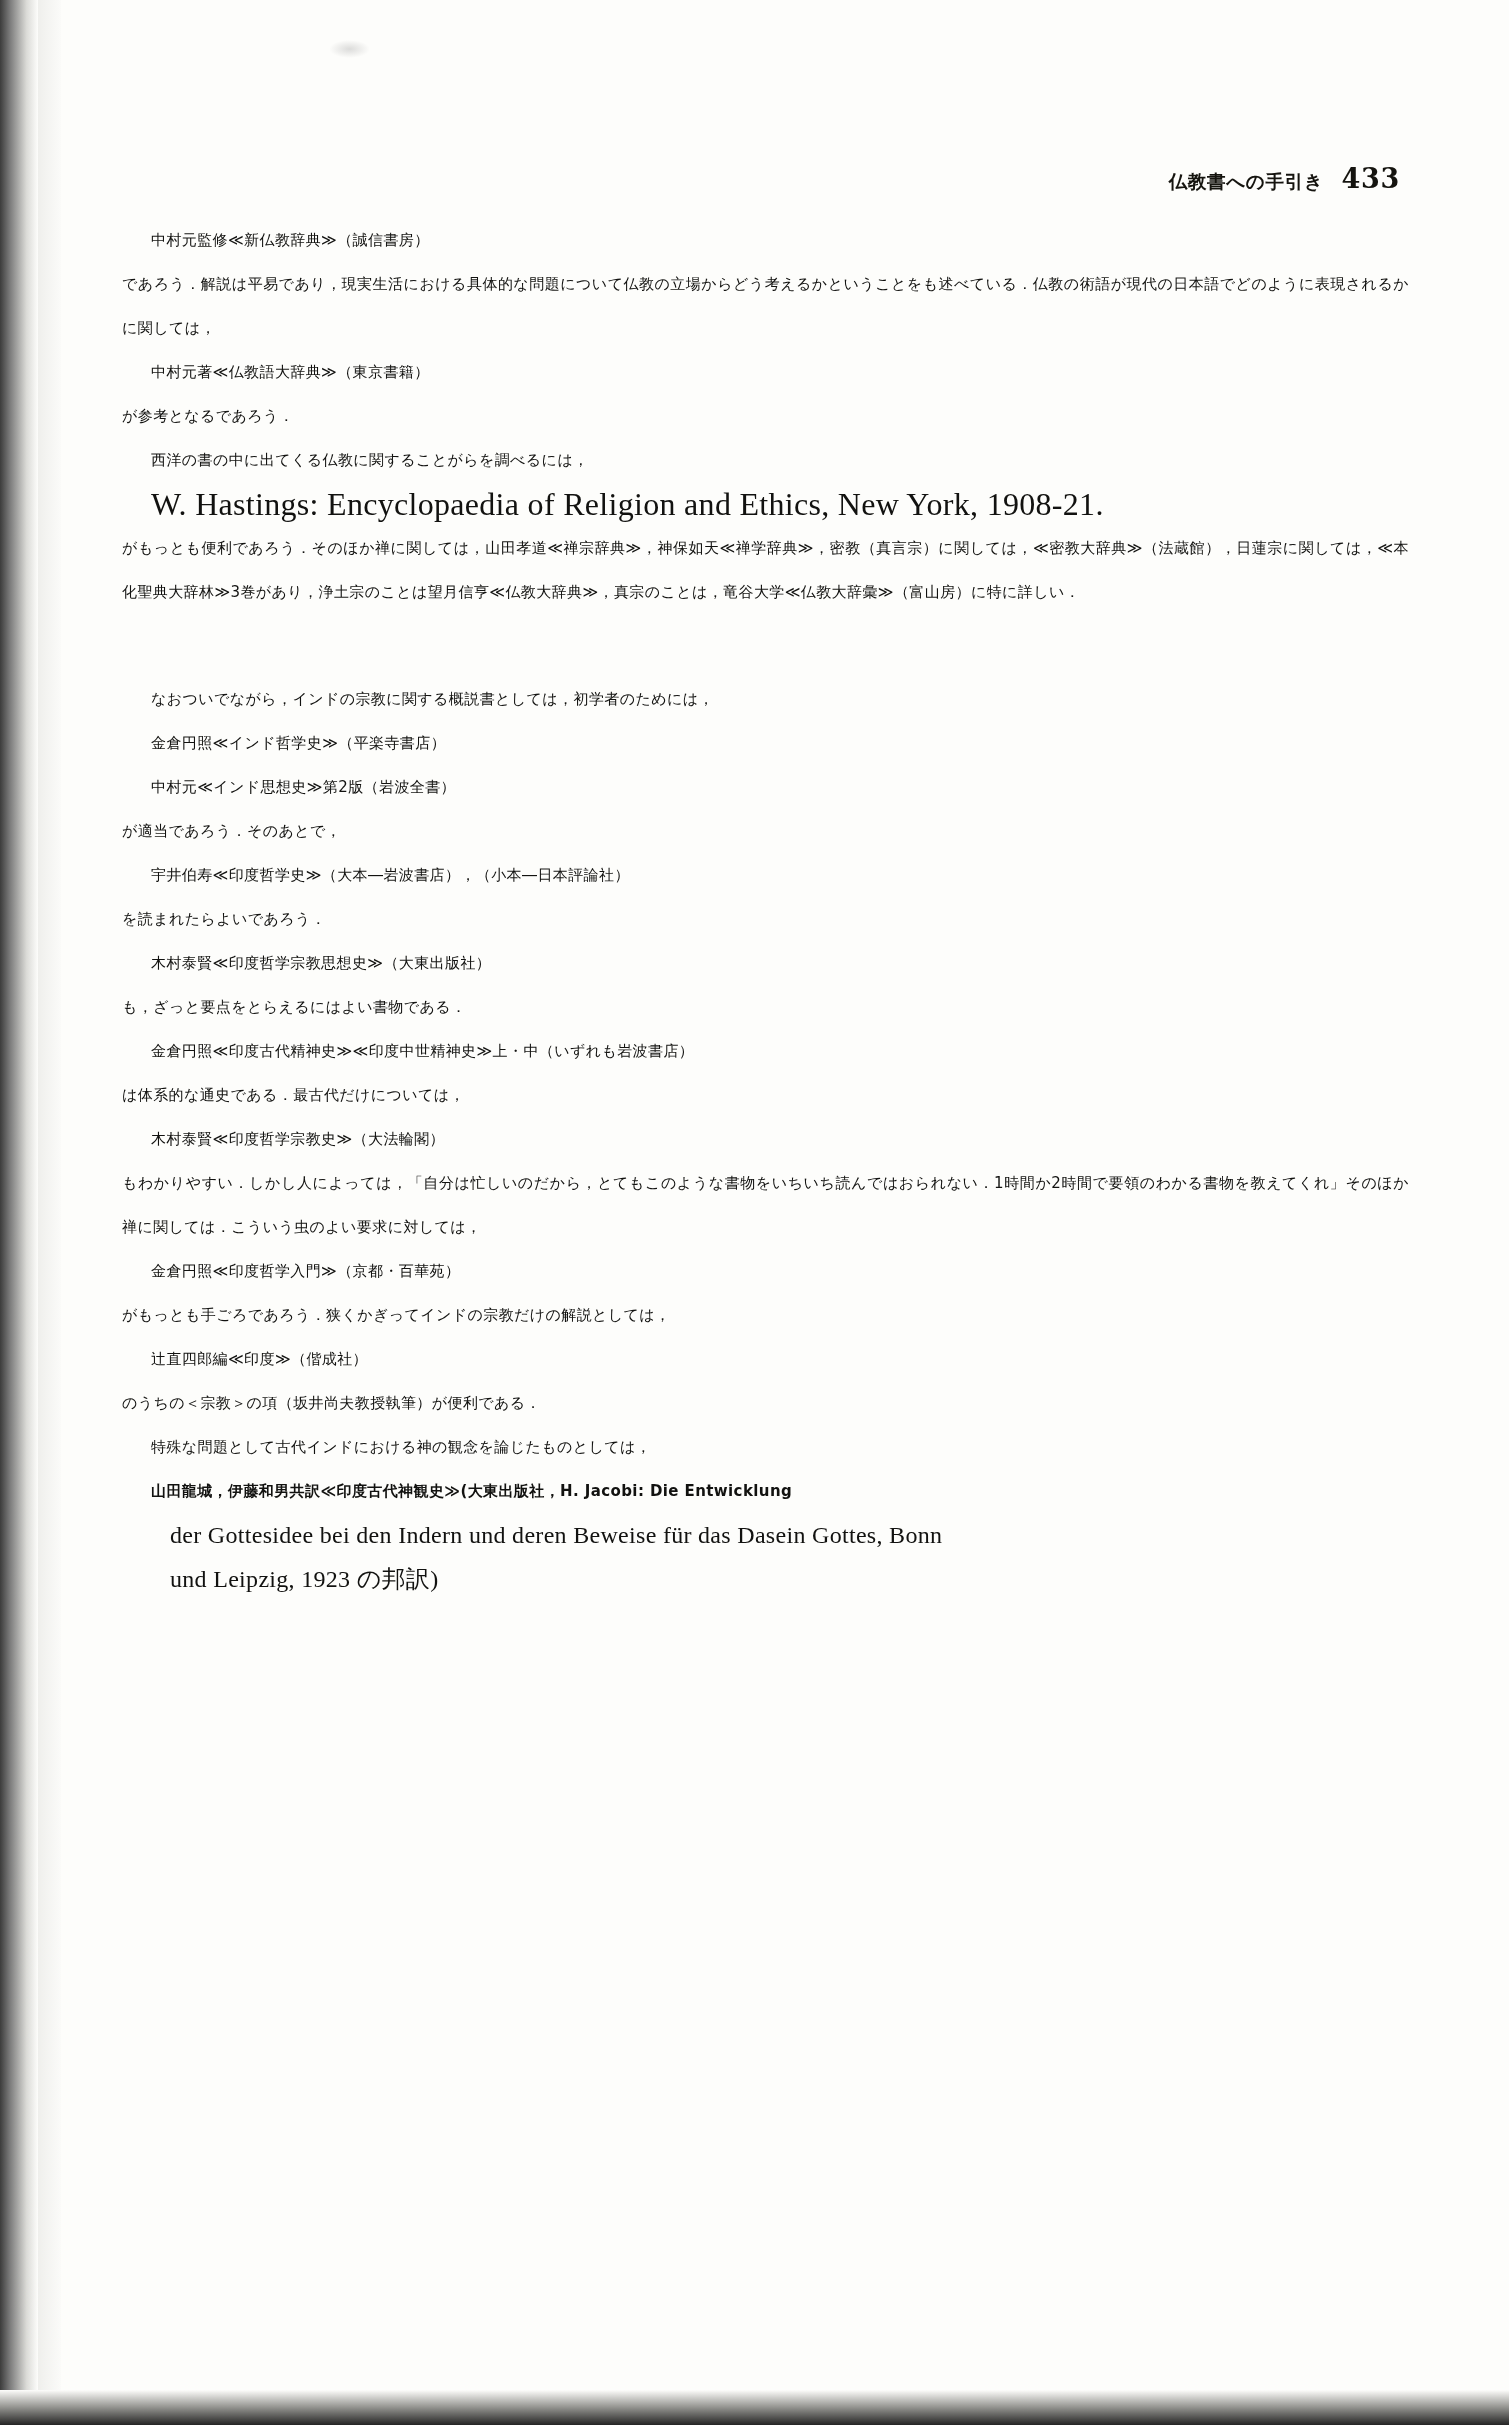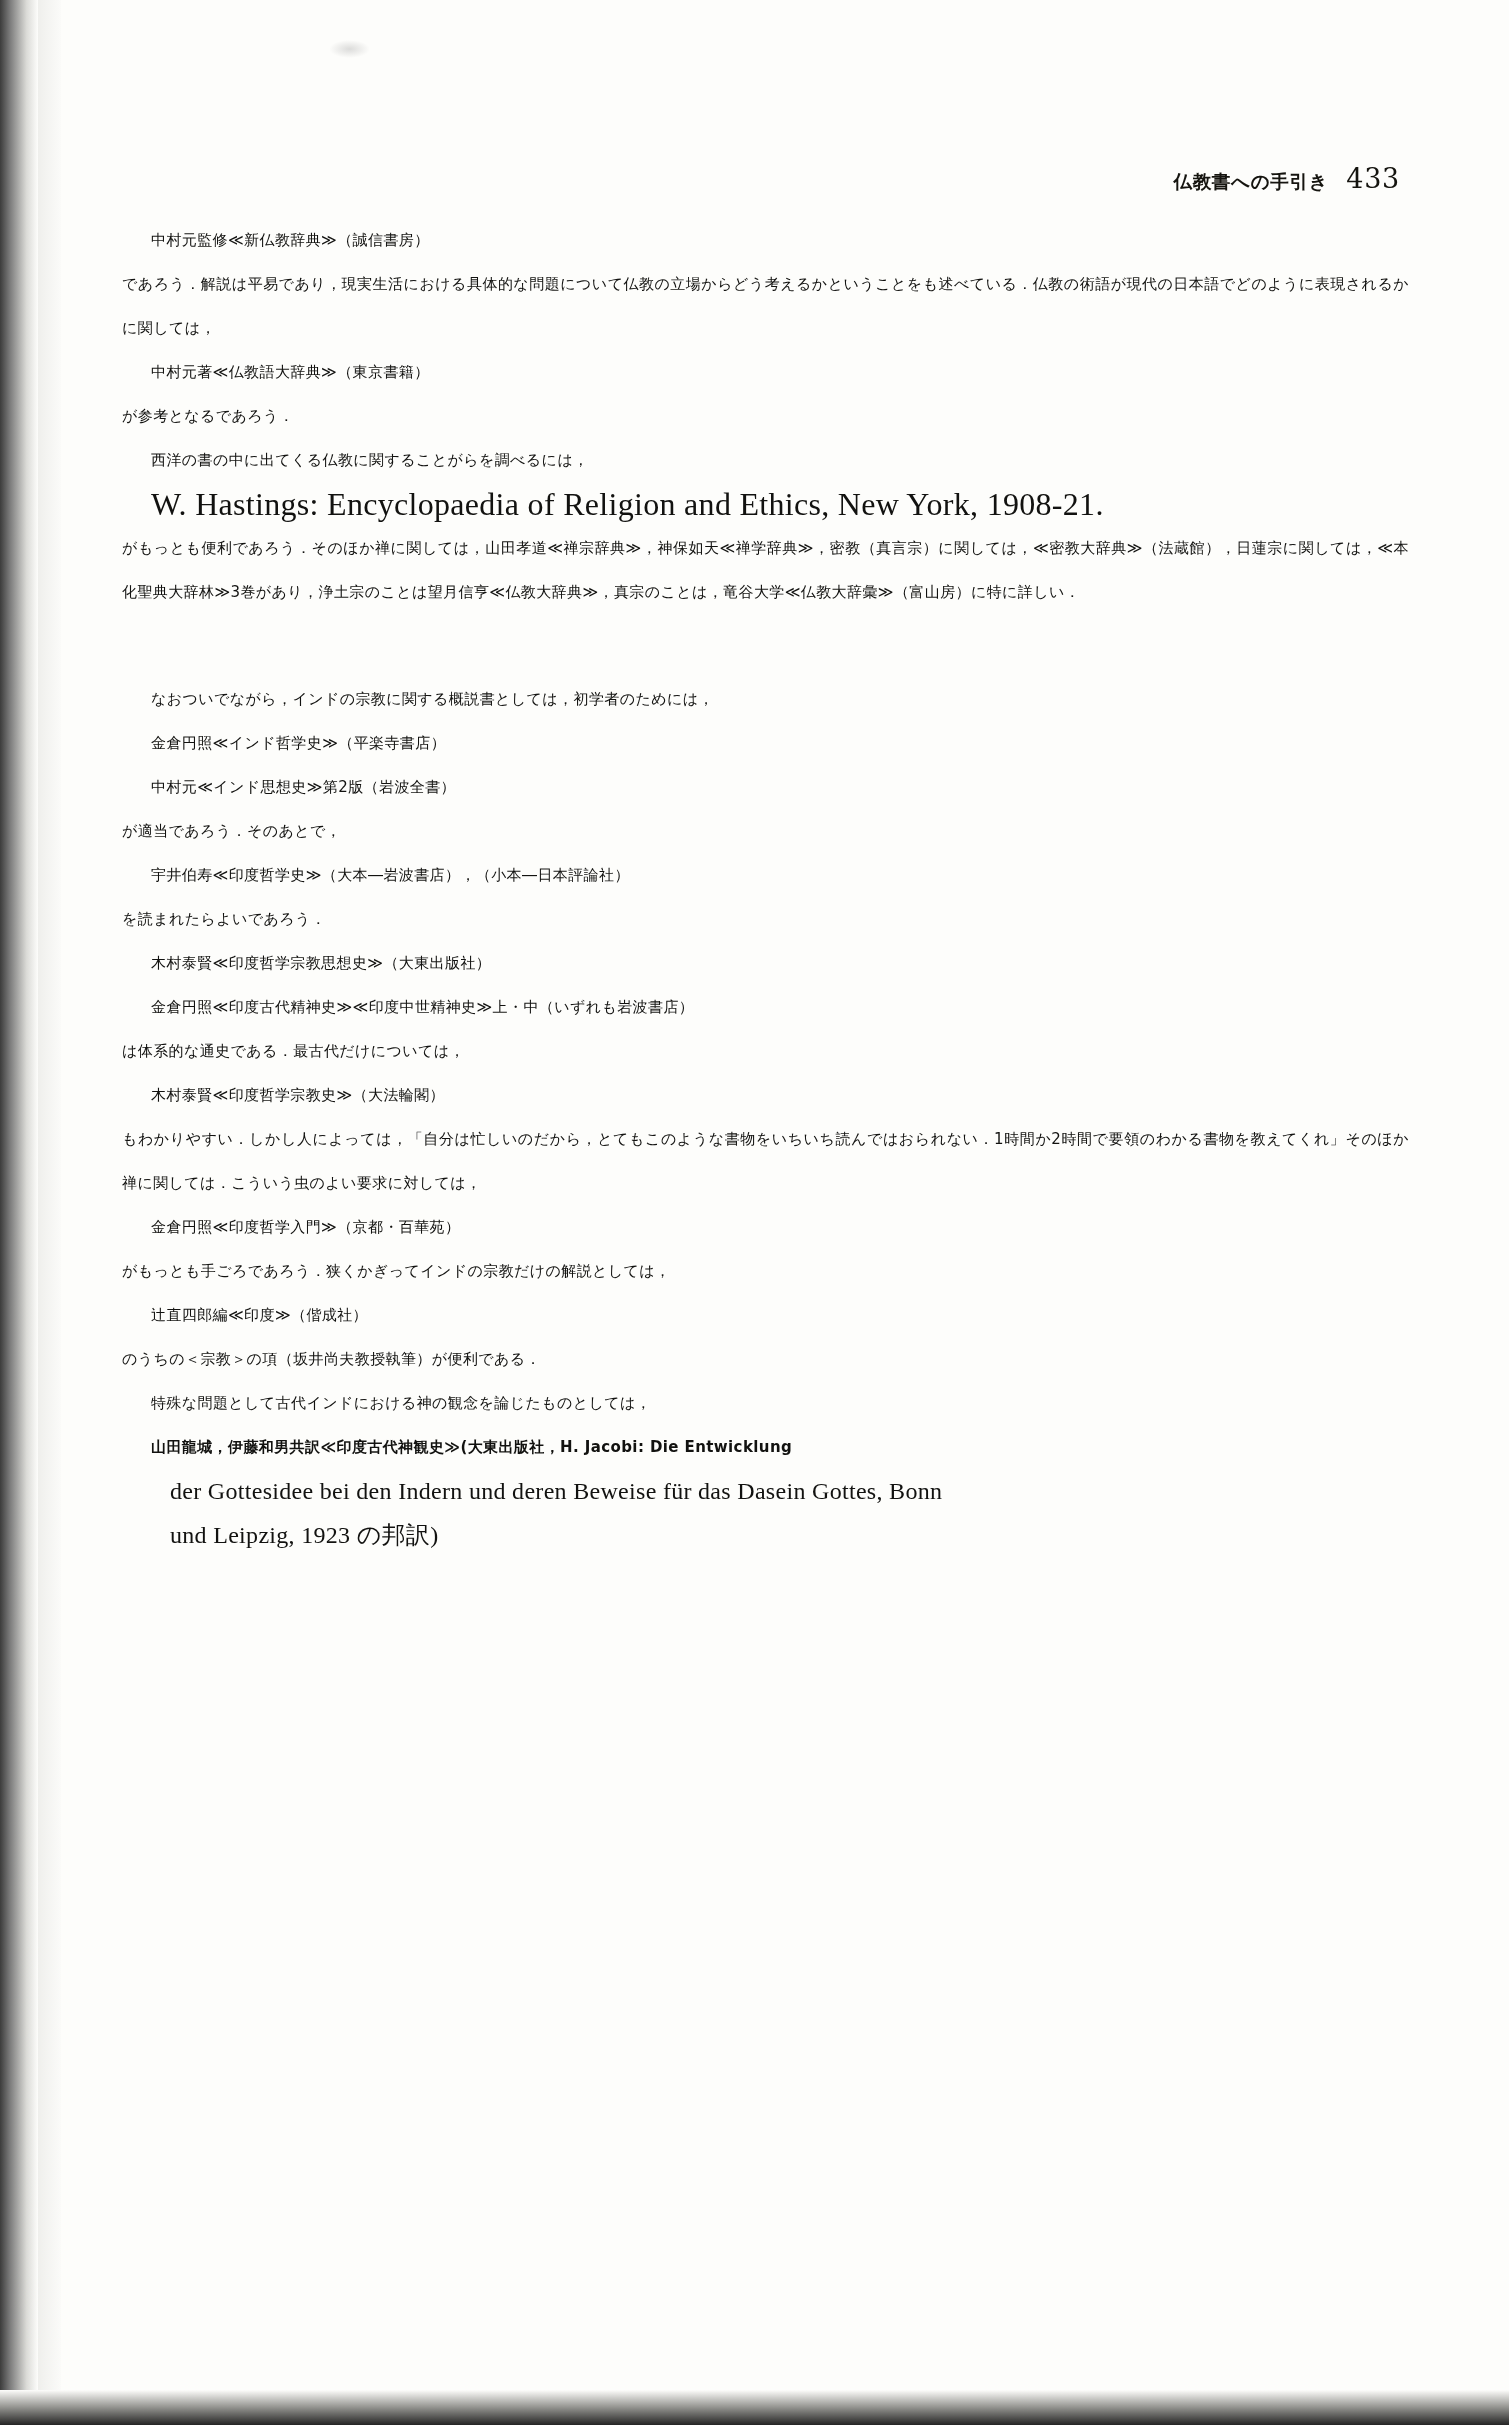--- a/index.html
+++ b/index.html
@@ -70,21 +70,21 @@
   }
   .running-head .rh-title {
     font-family: "DejaVu Sans", sans-serif;
     font-size: 18.5px;
     letter-spacing: 0.7px;
     font-weight: 600;
   }
   .running-head .rh-page {
     font-family: "DejaVu Serif", serif;
     font-size: 27px;
-    font-weight: normal;
+    font-weight: bold;
     letter-spacing: 0.7px;
   }
 
   .body-text {
     position: absolute;
     left: 60px;
     top: 218px;
     width: 1287px;
     color: #121210;
   }
@@ -152,20 +152,21 @@
 
       <div class="gap-block"></div>
 
       <p class="indent">なおついでながら，インドの宗教に関する概説書としては，初学者のためには，</p>
       <p class="cite">金倉円照≪インド哲学史≫（平楽寺書店）</p>
       <p class="cite">中村元≪インド思想史≫第2版（岩波全書）</p>
       <p>が適当であろう．そのあとで，</p>
       <p class="cite">宇井伯寿≪印度哲学史≫（大本―岩波書店），（小本―日本評論社）</p>
       <p>を読まれたらよいであろう．</p>
       <p class="cite">木村泰賢≪印度哲学宗教思想史≫（大東出版社）</p>
+      <p>も，ざっと要点をとらえるにはよい書物である．</p>
       <p class="cite">金倉円照≪印度古代精神史≫≪印度中世精神史≫上・中（いずれも岩波書店）</p>
       <p>は体系的な通史である．最古代だけについては，</p>
       <p class="cite">木村泰賢≪印度哲学宗教史≫（大法輪閣）</p>
       <p>もわかりやすい．しかし人によっては，「自分は忙しいのだから，とてもこのような書物をいちいち読んではおられない．1時間か2時間で要領のわかる書物を教えてくれ」そのほか禅に関しては．こういう虫のよい要求に対しては，</p>
       <p class="cite">金倉円照≪印度哲学入門≫（京都・百華苑）</p>
       <p>がもっとも手ごろであろう．狭くかぎってインドの宗教だけの解説としては，</p>
       <p class="cite">辻直四郎編≪印度≫（偕成社）</p>
       <p>のうちの＜宗教＞の項（坂井尚夫教授執筆）が便利である．</p>
       <p class="indent">特殊な問題として古代インドにおける神の観念を論じたものとしては，</p>
       <p class="cite mixed">山田龍城，伊藤和男共訳≪印度古代神観史≫(大東出版社，H. Jacobi: Die Entwicklung</p>

